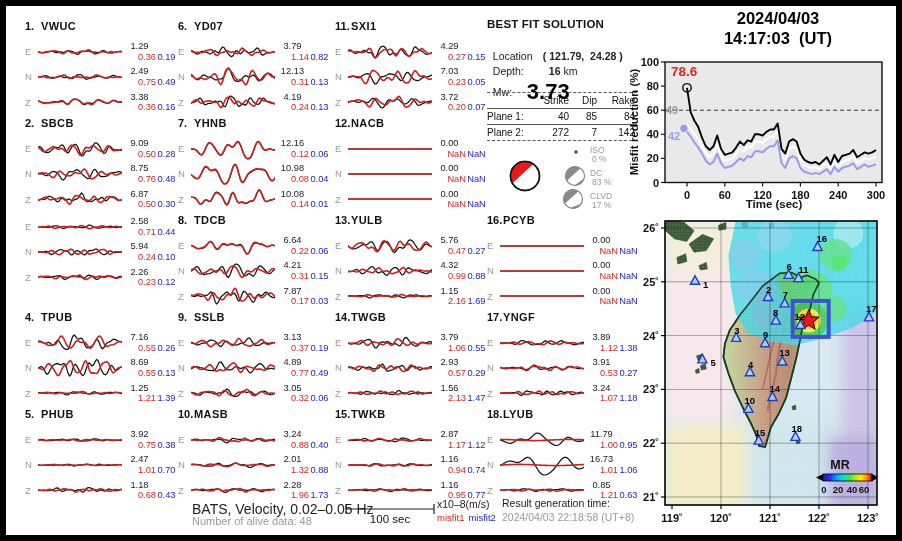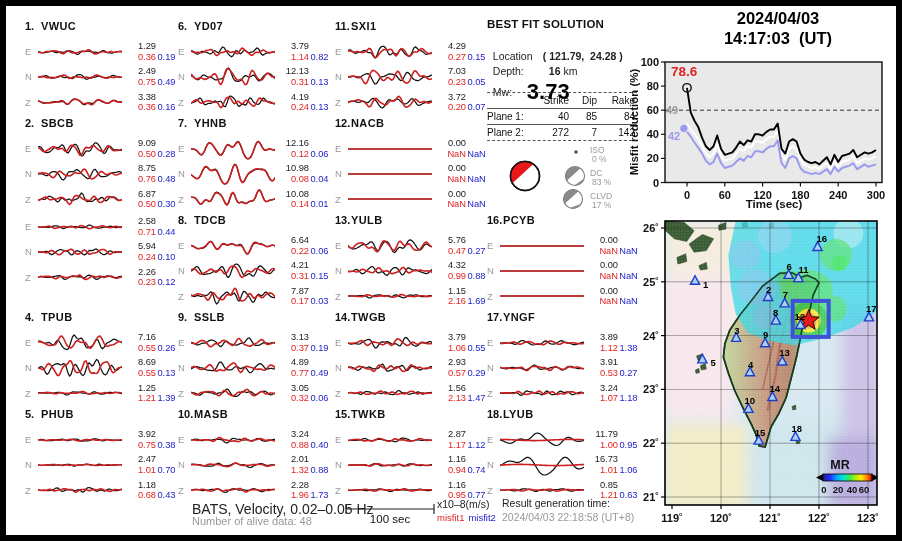--- a/index.html
+++ b/index.html
@@ -7,21 +7,21 @@
        font-family:"Liberation Sans",sans-serif;}
   #frame{position:absolute;left:0;top:0;right:0;bottom:0;border:6px solid #000;z-index:60;pointer-events:none;}
   .abs{position:absolute;}
   .station{position:absolute;width:152px;}
   .st-title{font-weight:bold;font-size:11px;color:#111;height:16px;margin-bottom:3px;}
   .st-title .num{display:inline-block;min-width:16px;}
   .st-title .nm{letter-spacing:.4px;}
   .st-row{display:flex;align-items:center;height:25.3px;}
   .st-comp{width:13px;color:#999;font-size:9.5px;}
   .st-nums{width:54px;font-size:9.3px;line-height:10.5px;margin-left:1px;}
-  .st-amp{text-align:right;width:33px;color:#222;}
+  .st-amp{text-align:center;width:33px;color:#222;}
   .st-mrow{display:flex;}
   .st-m1{width:33px;text-align:right;color:#e32222;}
   .st-m2{width:21px;text-align:center;color:#2222cc;}
   
   #bf-title{left:487px;top:18px;font-size:11.5px;font-weight:bold;color:#111;letter-spacing:.2px;}
   .bf-line{font-size:10.5px;color:#222;white-space:pre;}
   #bf-loc{left:487px;top:38px;}
   #bf-depth{left:487px;top:53px;}
   #bf-mw{left:487px;top:67px;height:22px;}
   .bf-lab{display:inline-block;}

